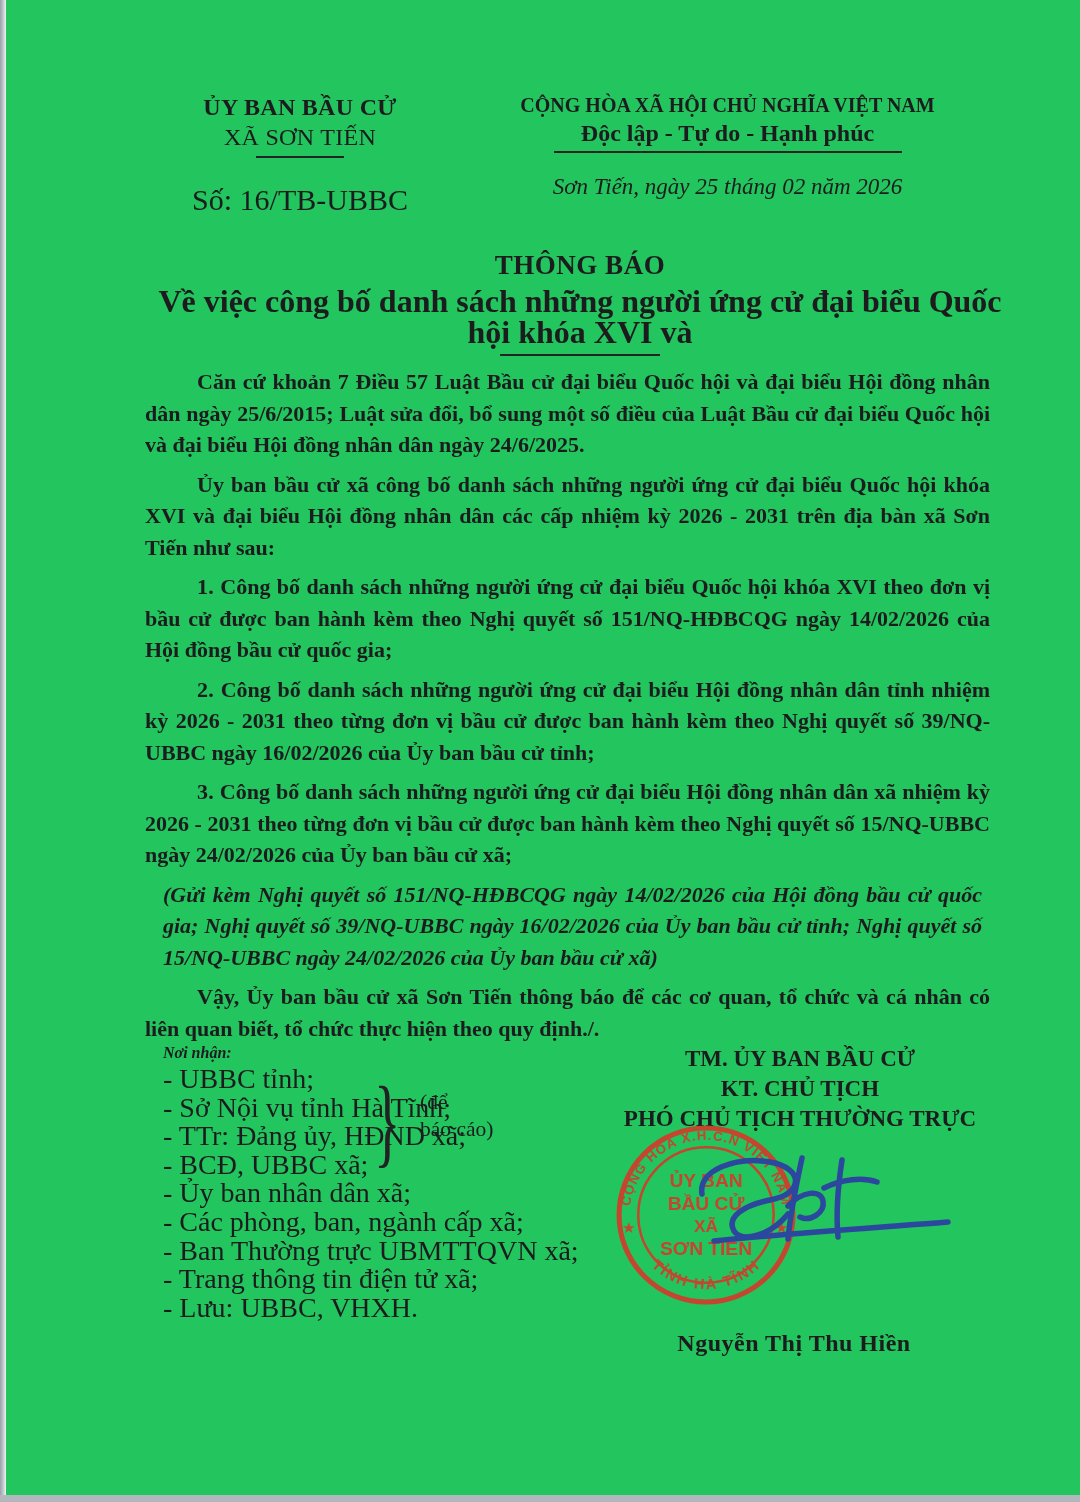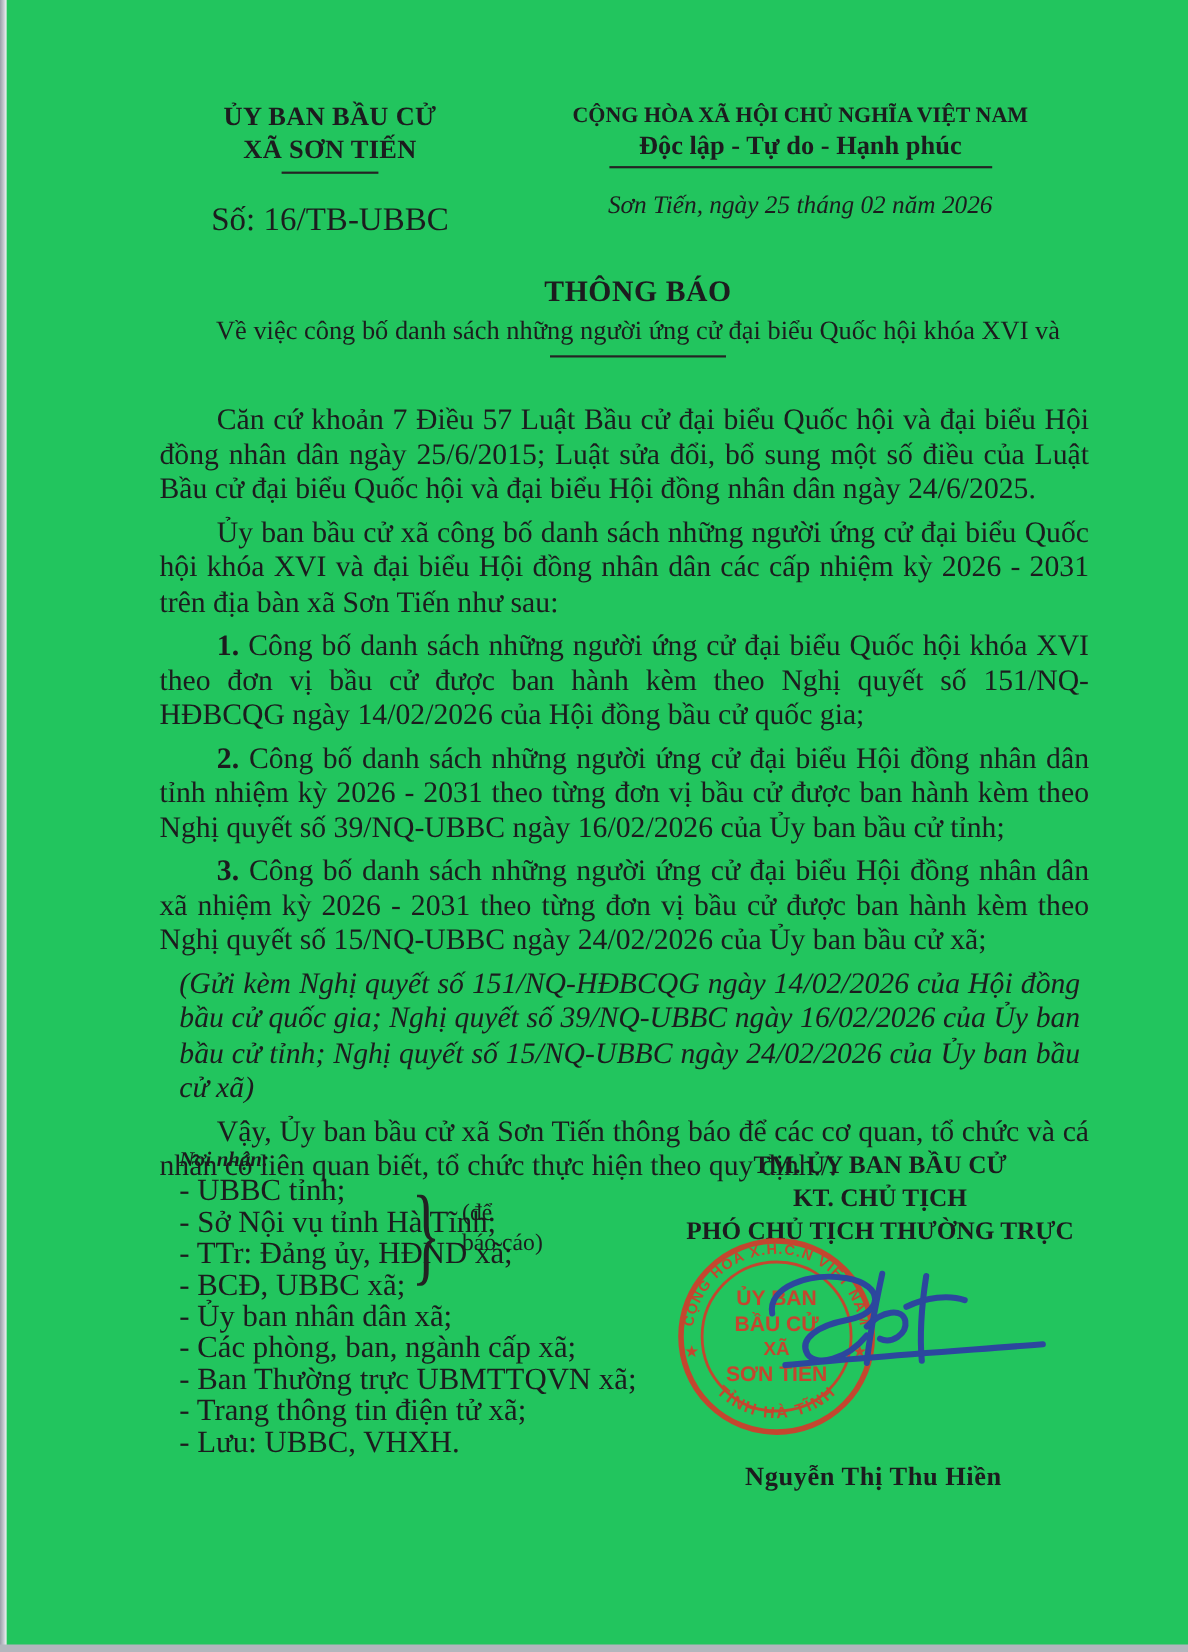--- a/index.html
+++ b/index.html
@@ -8,46 +8,46 @@
     background:#22c55e;overflow:hidden;
     font-family:"Liberation Serif","DejaVu Serif",serif;color:#1c1c1e;
   }
   .edge-left{position:absolute;left:0;top:0;width:6px;height:100%;
     background:linear-gradient(90deg,#9aa0aa 0%,#c9cdd3 60%,#f2f4f6 100%);}
   .edge-bottom{position:absolute;left:0;bottom:0;width:100%;height:7px;background:#b2b6bd;}
 
   
   .hdr-left{position:absolute;left:140px;top:94px;width:320px;text-align:center;}
   .hdr-left .l1{font-weight:bold;font-size:24px;letter-spacing:.3px;}
-  .hdr-left .l2{font-weight:bold;font-size:24px;margin-top:3px;letter-spacing:.3px;}
+  .hdr-left .l2{font-weight:normal;font-size:24px;margin-top:3px;letter-spacing:.3px;}
   .rule-org{width:88px;border-bottom:2.5px solid #242424;margin:5px auto 0;}
   .doc-number{margin-top:25px;font-size:30px;}
 
   .hdr-right{position:absolute;left:450px;top:94px;width:555px;text-align:center;}
   .hdr-right .l1{font-weight:bold;font-size:20px;}
   .hdr-right .l2{font-weight:bold;font-size:24px;margin-top:3px;}
   .rule-nat{width:348px;border-bottom:2.5px solid #242424;margin:4px auto 0;}
   .place-date{margin-top:21px;font-size:23px;font-style:italic;}
 
   
   .title-block{position:absolute;left:150px;top:250px;width:860px;text-align:center;}
   .title-heading{font-size:27px;font-weight:bold;letter-spacing:.5px;}
-  .title-sub{font-size:24px;font-weight:normal;line-height:31px;margin-top:5px;}
+  .title-sub{font-size:32px;font-weight:bold;line-height:31px;margin-top:5px;}
   .rule-title{width:160px;border-bottom:2.5px solid #242424;margin:6px auto 0;}
 
   
   .body-block{position:absolute;left:145px;top:366px;width:845px;
-    font-size:27px;line-height:31.5px;text-align:justify;}
+    font-size:22px;line-height:31.5px;text-align:justify;font-weight:bold;}
   .para{text-indent:52px;margin:0 0 8px 0;}
   .para b{letter-spacing:.2px;}
   .para-attach{font-style:italic;text-indent:0;padding-left:18px;padding-right:8px;margin:2px 0 8px 0;}
 
   
   .recipients{position:absolute;left:163px;top:1044px;width:430px;}
-  .recipients-label{font-size:19px;font-weight:bold;font-style:italic;margin-bottom:3px;}
+  .recipients-label{font-size:16px;font-weight:bold;font-style:italic;margin-bottom:3px;}
   .recipient-item{font-size:28px;line-height:28.6px;white-space:nowrap;}
   .brace{position:absolute;left:374px;top:1072px;font-size:100px;line-height:1;
     transform:scaleX(.55);transform-origin:left center;color:#222;font-weight:normal;}
   .brace-note{position:absolute;left:420px;top:1089px;font-size:21.5px;line-height:27px;}
 
   
   .sig-block{position:absolute;left:565px;top:1044px;width:470px;text-align:center;font-weight:bold;}
   .sig-block div{font-size:23px;line-height:30px;text-align:center;}
   .signer-name{position:absolute;left:559px;top:1330px;width:470px;text-align:center;
     font-size:24px;font-weight:bold;letter-spacing:.5px;}

